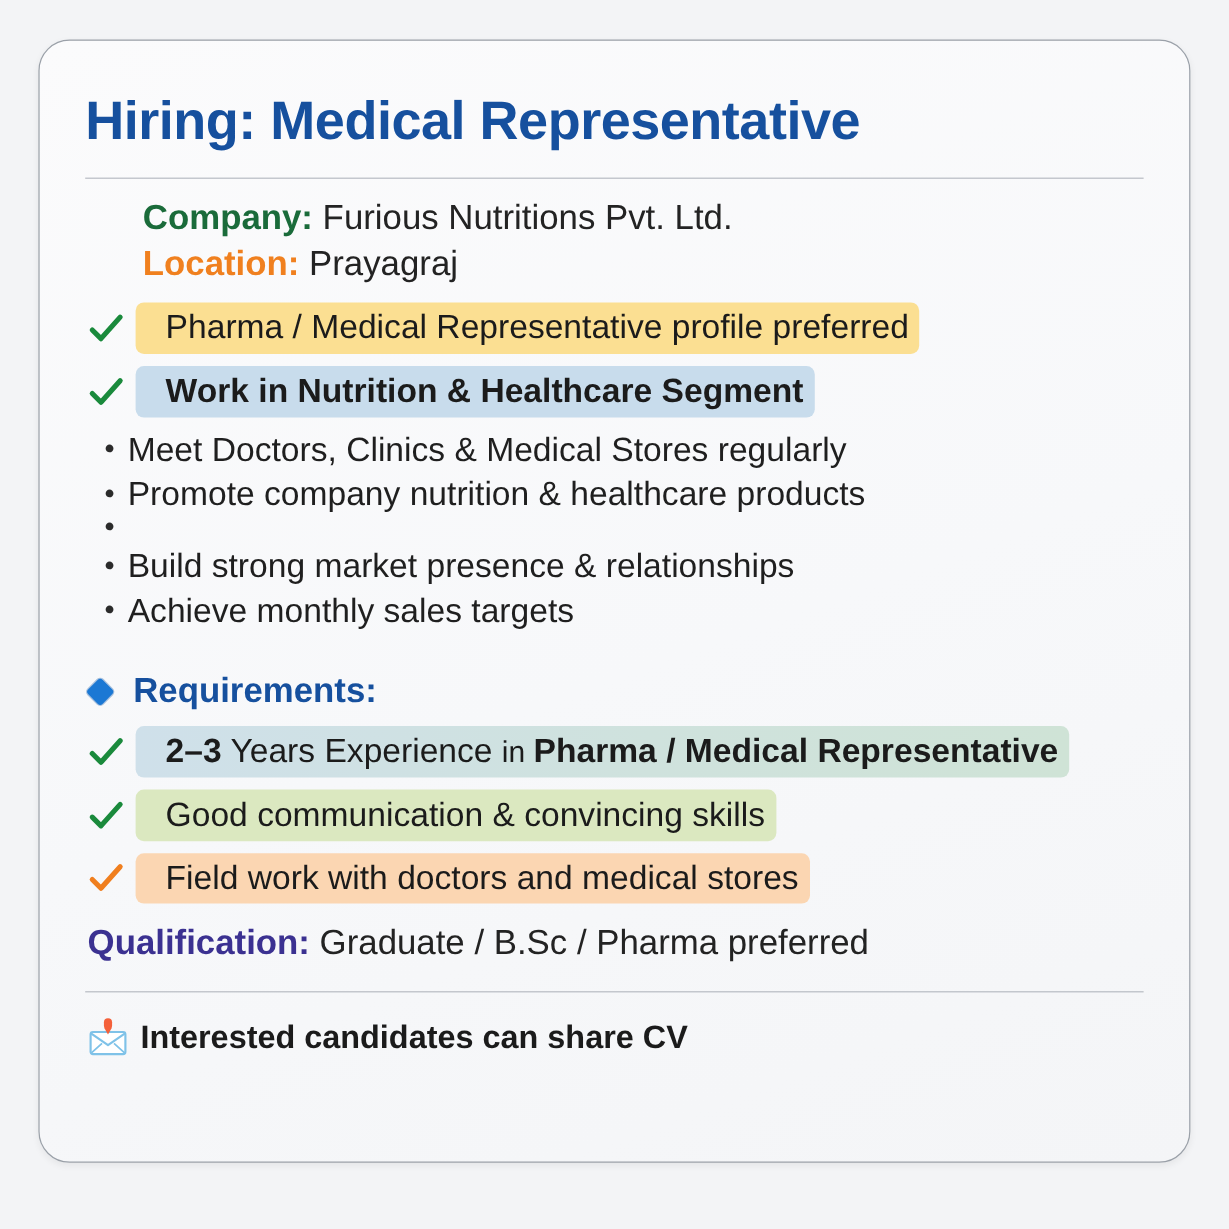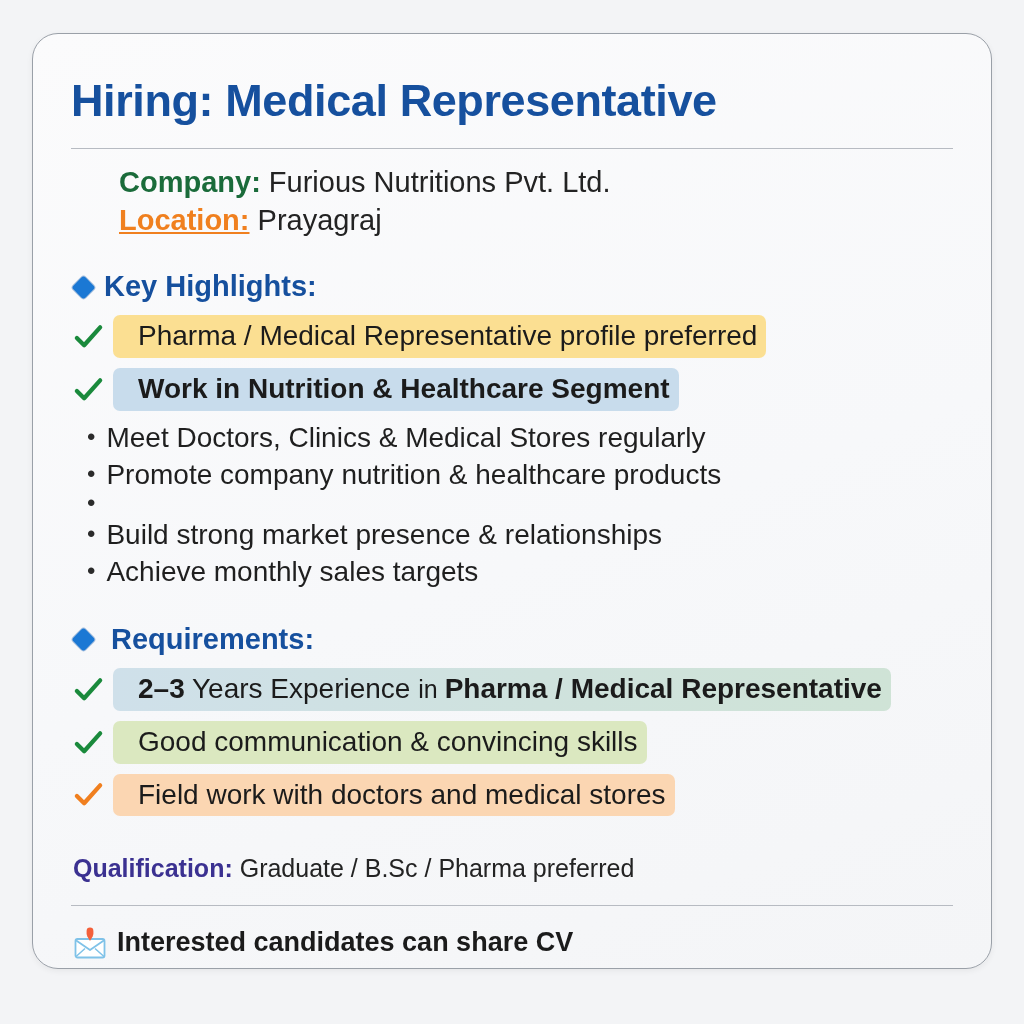--- a/index.html
+++ b/index.html
@@ -51,21 +51,21 @@
   .meta-block { margin-top: 14px; }
   .meta-row {
     font-size: 29px;
     line-height: 1.34;
     color: #1e1e1e;
     margin-left: 2px;
     white-space: nowrap;
   }
   .meta-label { font-weight: bold; margin-left: 48px; }
   .meta-label.company { color: #1a6b3a; }
-  .meta-label.location { color: #f0801f; text-decoration: underline; }
+  .meta-label.location { color: #f0801f; }
   .meta-value { color: #232323; }
 
   
   .section-head {
     display: flex;
     align-items: center;
     gap: 12px;
     margin-left: 6px;
   }
   .section-head.highlights { margin-top: 30px; }
@@ -140,23 +140,23 @@
   .bullet-dot {
     flex: 0 0 auto;
     font-size: 24px;
     line-height: 1;
     color: #2b2b2b;
     transform: translateY(-2px);
   }
 
   
   .qual-row {
-    margin-top: 36px;
+    margin-top: 15px;
     margin-left: 4px;
-    font-size: 25px;
+    font-size: 29px;
     line-height: 1.3;
     white-space: nowrap;
   }
   .qual-label { color: #3b3191; font-weight: bold; }
   .qual-value { color: #232323; }
 
   
   .footer-block { margin-top: 20px; margin-left: 4px; }
   .cv-row {
     display: flex;
@@ -178,24 +178,20 @@
 
   <h1 class="poster-title">Hiring: Medical Representative</h1>
 
   <div class="divider"></div>
 
   <div class="meta-block">
     <div class="meta-row"><span class="meta-label company">Company:</span><span class="meta-value"> Furious Nutritions Pvt. Ltd.</span></div>
     <div class="meta-row"><span class="meta-label location">Location:</span><span class="meta-value"> Prayagraj</span></div>
   </div>
 
-  <div class="section-head highlights">
-    <span class="diamond-icon"></span>
-    <span class="section-title">Key Highlights:</span>
-  </div>
 
   <div class="check-row first">
     <svg class="check-icon" viewBox="0 0 32 32" aria-hidden="true">
       <path d="M4 17.5 L11.5 25 L28 6.5" fill="none" stroke="#1a8a3c" stroke-width="4.4" stroke-linecap="round" stroke-linejoin="round"></path>
     </svg>
     <span class="hl hl-yellow">Pharma / Medical Representative profile preferred</span>
   </div>
 
   <div class="check-row">
     <svg class="check-icon" viewBox="0 0 32 32" aria-hidden="true">

